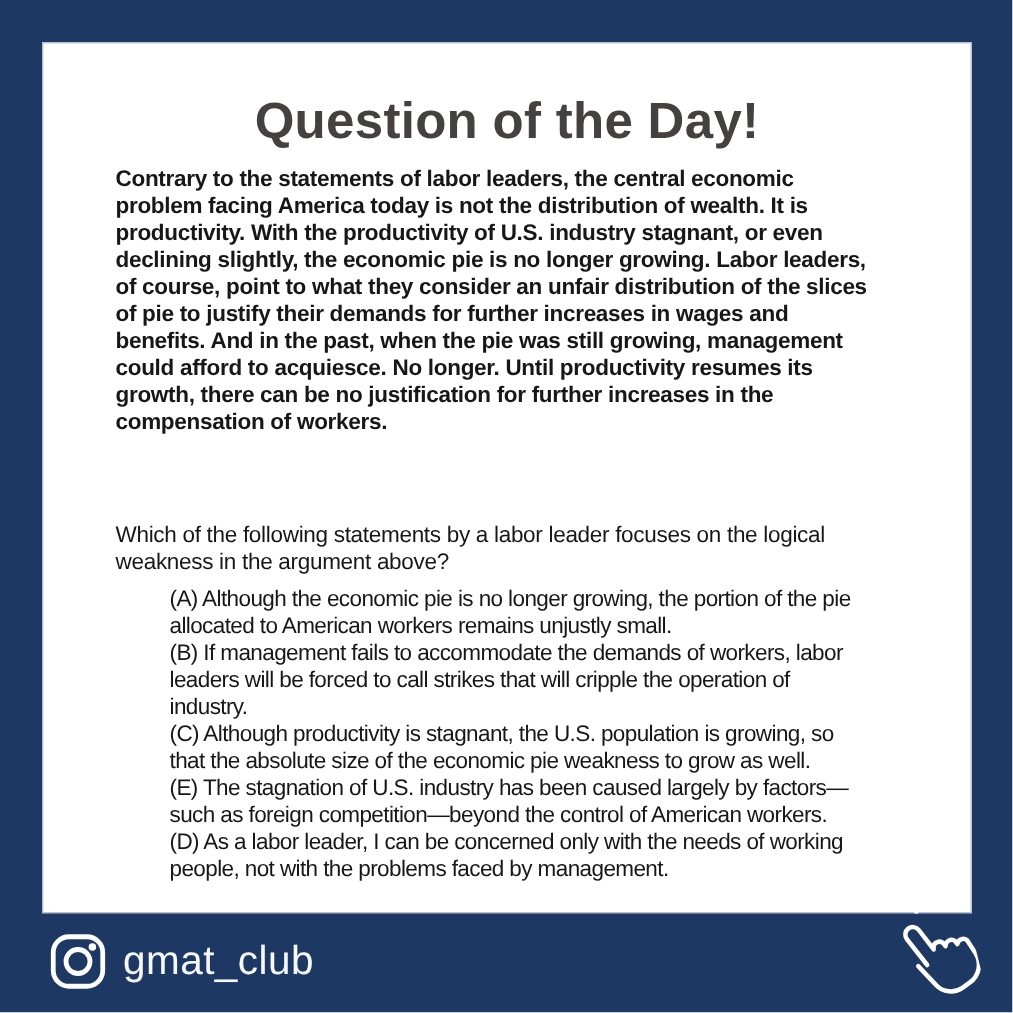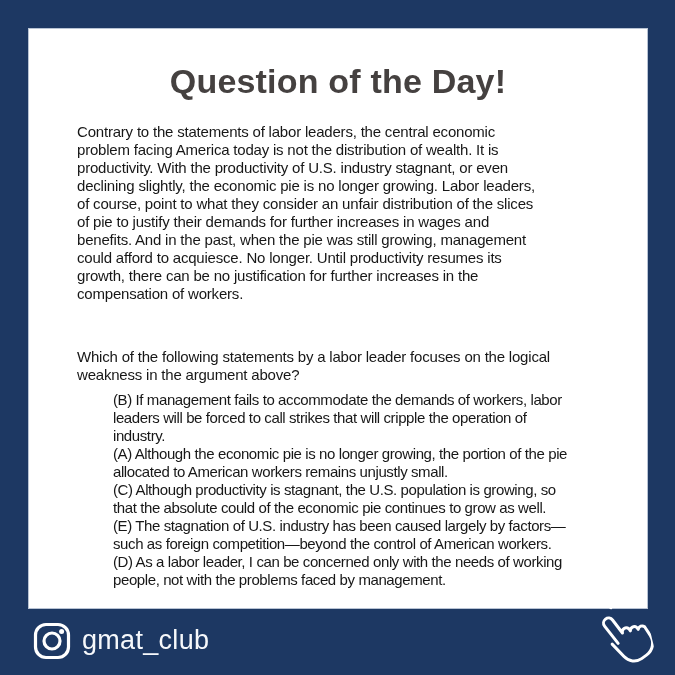--- a/index.html
+++ b/index.html
@@ -40,22 +40,23 @@
     position: absolute;
     color: #171717;
     font-size: 15px;
     line-height: 18px;
     letter-spacing: -0.2px;
     white-space: pre-line;
   }
 
   .passage {
     left: 48px;
-    top: 94px;
+    top: 82px;
     width: 560px;
+    font-weight: bold;
   }
 
   .question {
     left: 48px;
     top: 288px;
     width: 560px;
     margin-top: 31px;
   }
 
   .options {
@@ -136,27 +137,27 @@
 declining slightly, the economic pie is no longer growing. Labor leaders,
 of course, point to what they consider an unfair distribution of the slices
 of pie to justify their demands for further increases in wages and
 benefits. And in the past, when the pie was still growing, management
 could afford to acquiesce. No longer. Until productivity resumes its
 growth, there can be no justification for further increases in the
 compensation of workers.</div>
     <div class="bodytext question">Which of the following statements by a labor leader focuses on the logical
 weakness in the argument above?</div>
     <div class="options">
+      <div class="option">(A) Although the economic pie is no longer growing, the portion of the pie
+allocated to American workers remains unjustly small.</div>
       <div class="option">(B) If management fails to accommodate the demands of workers, labor
 leaders will be forced to call strikes that will cripple the operation of
 industry.</div>
-      <div class="option">(A) Although the economic pie is no longer growing, the portion of the pie
-allocated to American workers remains unjustly small.</div>
       <div class="option">(C) Although productivity is stagnant, the U.S. population is growing, so
-that the absolute could of the economic pie continues to grow as well.</div>
+that the absolute size of the economic pie weakness to grow as well.</div>
       <div class="option">(E) The stagnation of U.S. industry has been caused largely by factors—
 such as foreign competition—beyond the control of American workers.</div>
       <div class="option">(D) As a labor leader, I can be concerned only with the needs of working
 people, not with the problems faced by management.</div>
     </div>
   </div>
 
   <div class="footer">
 
     <span class="ig-badge">

